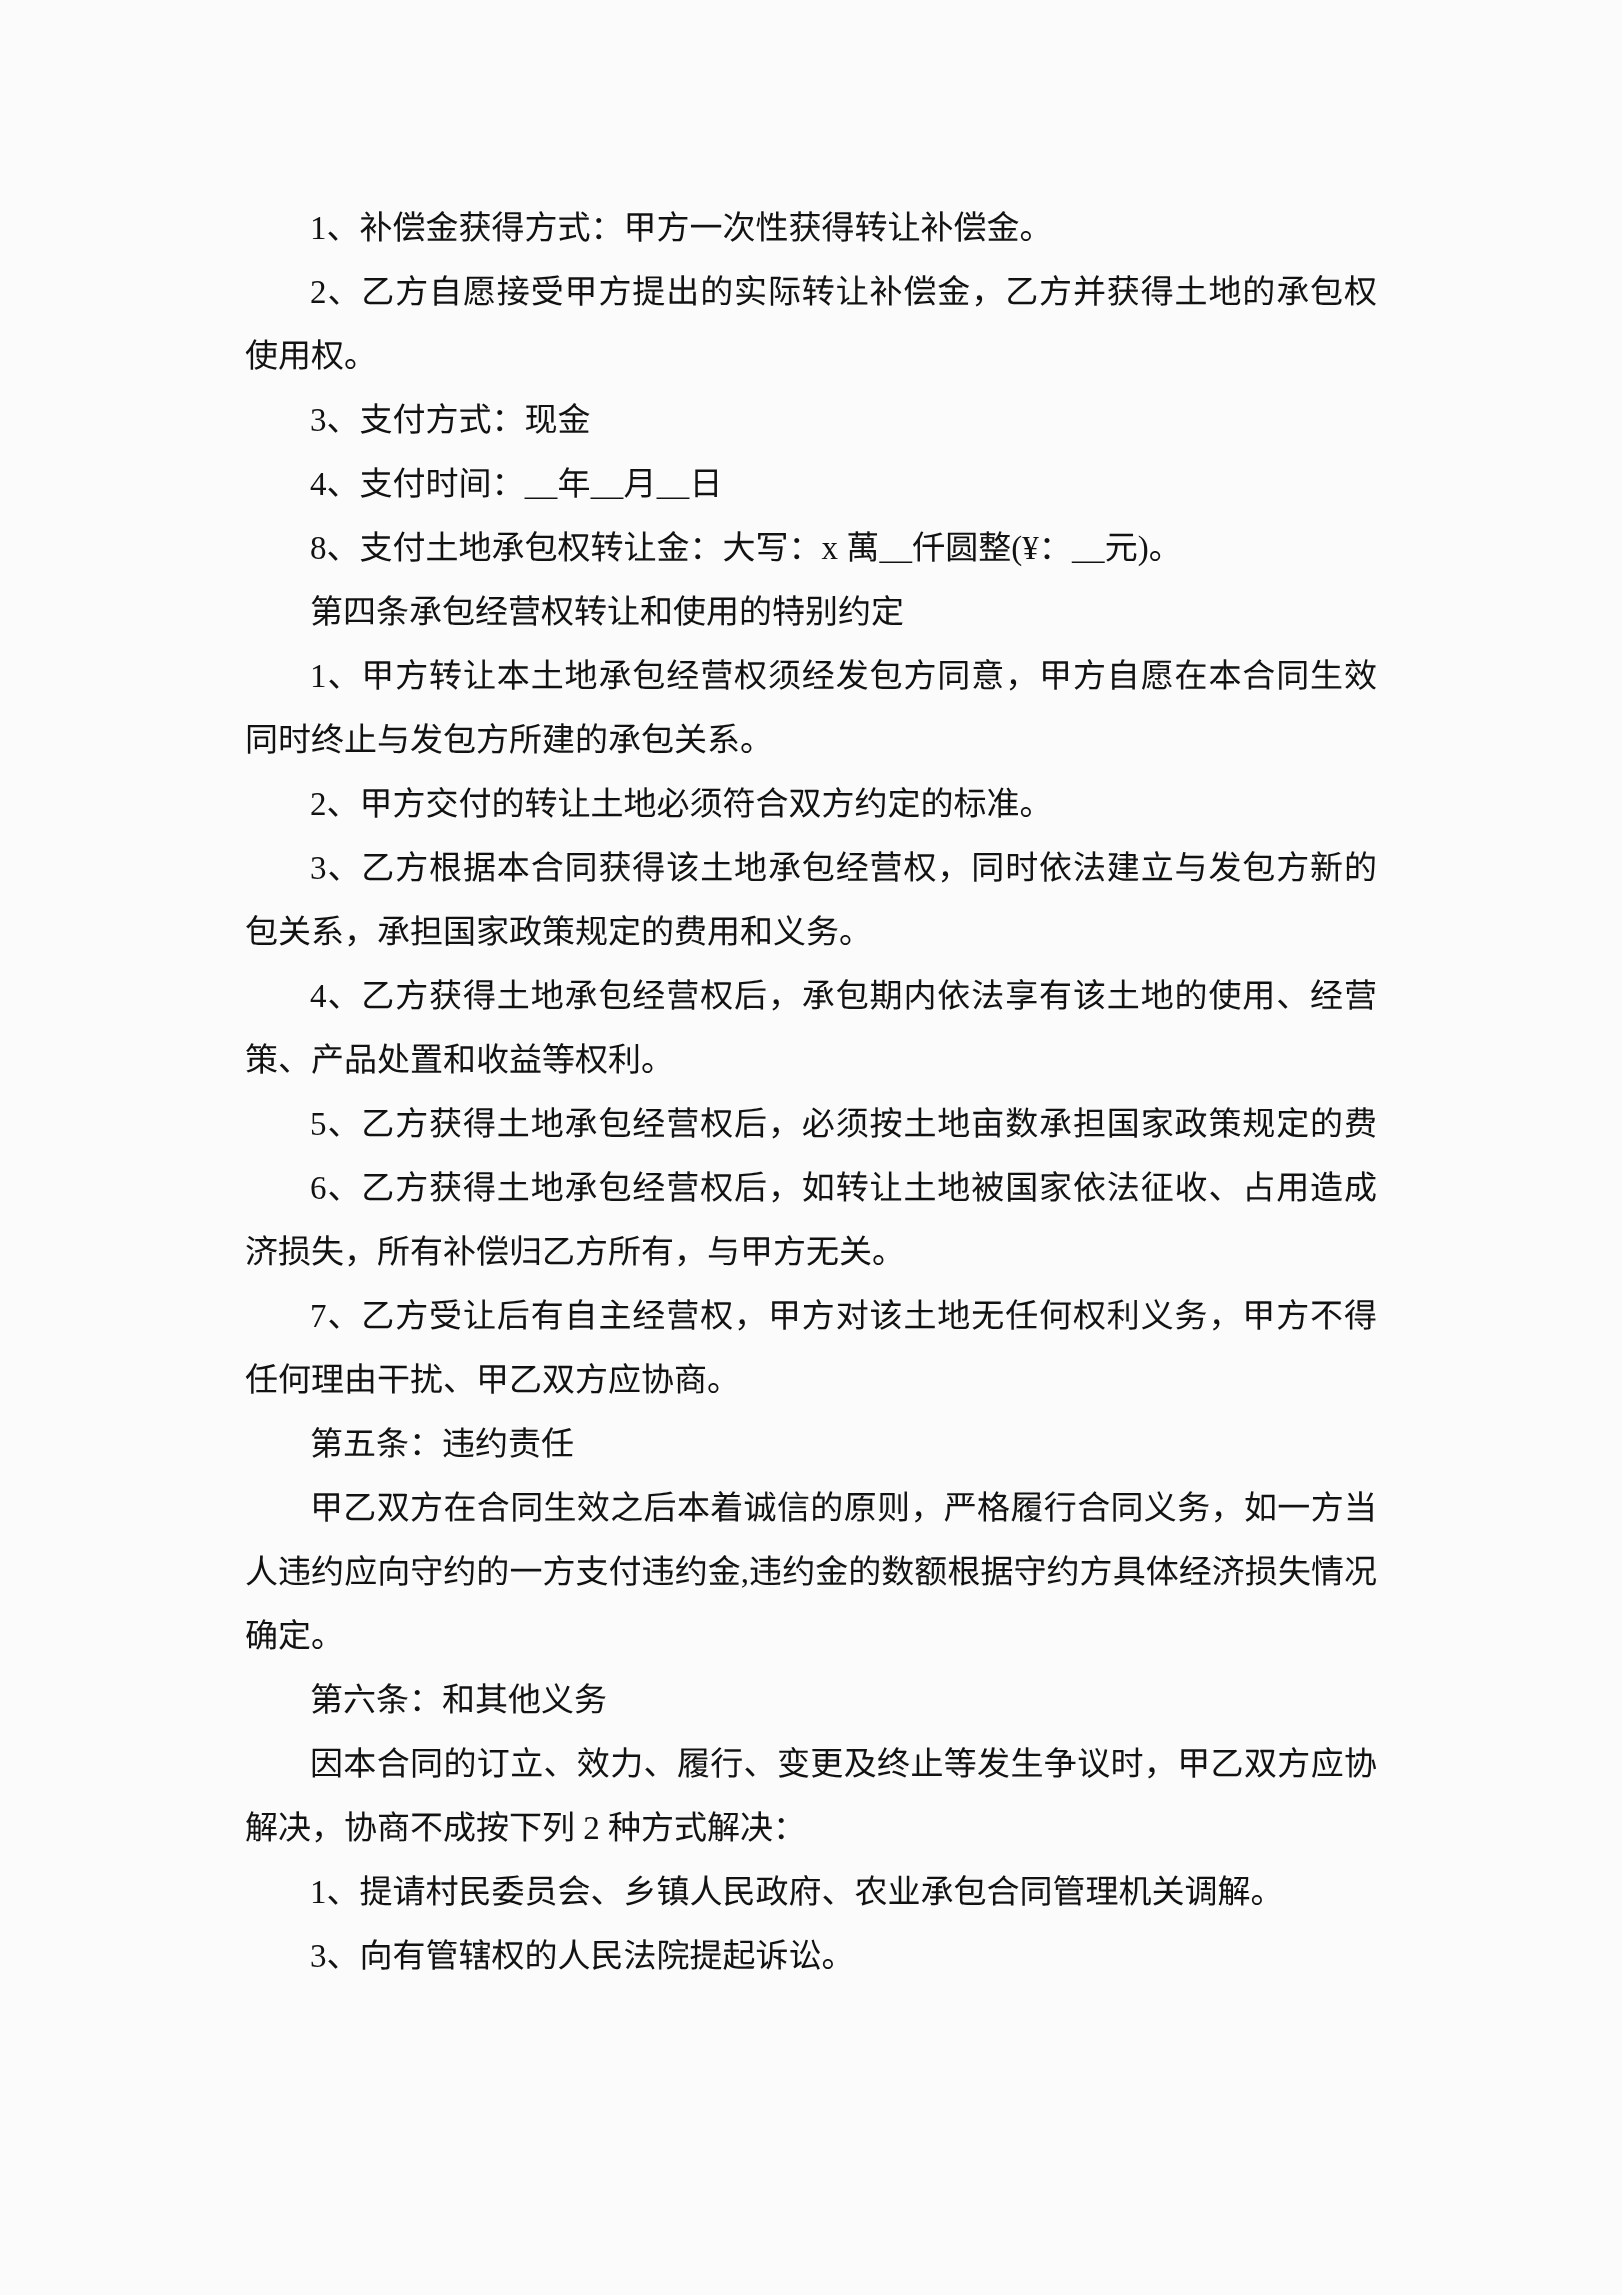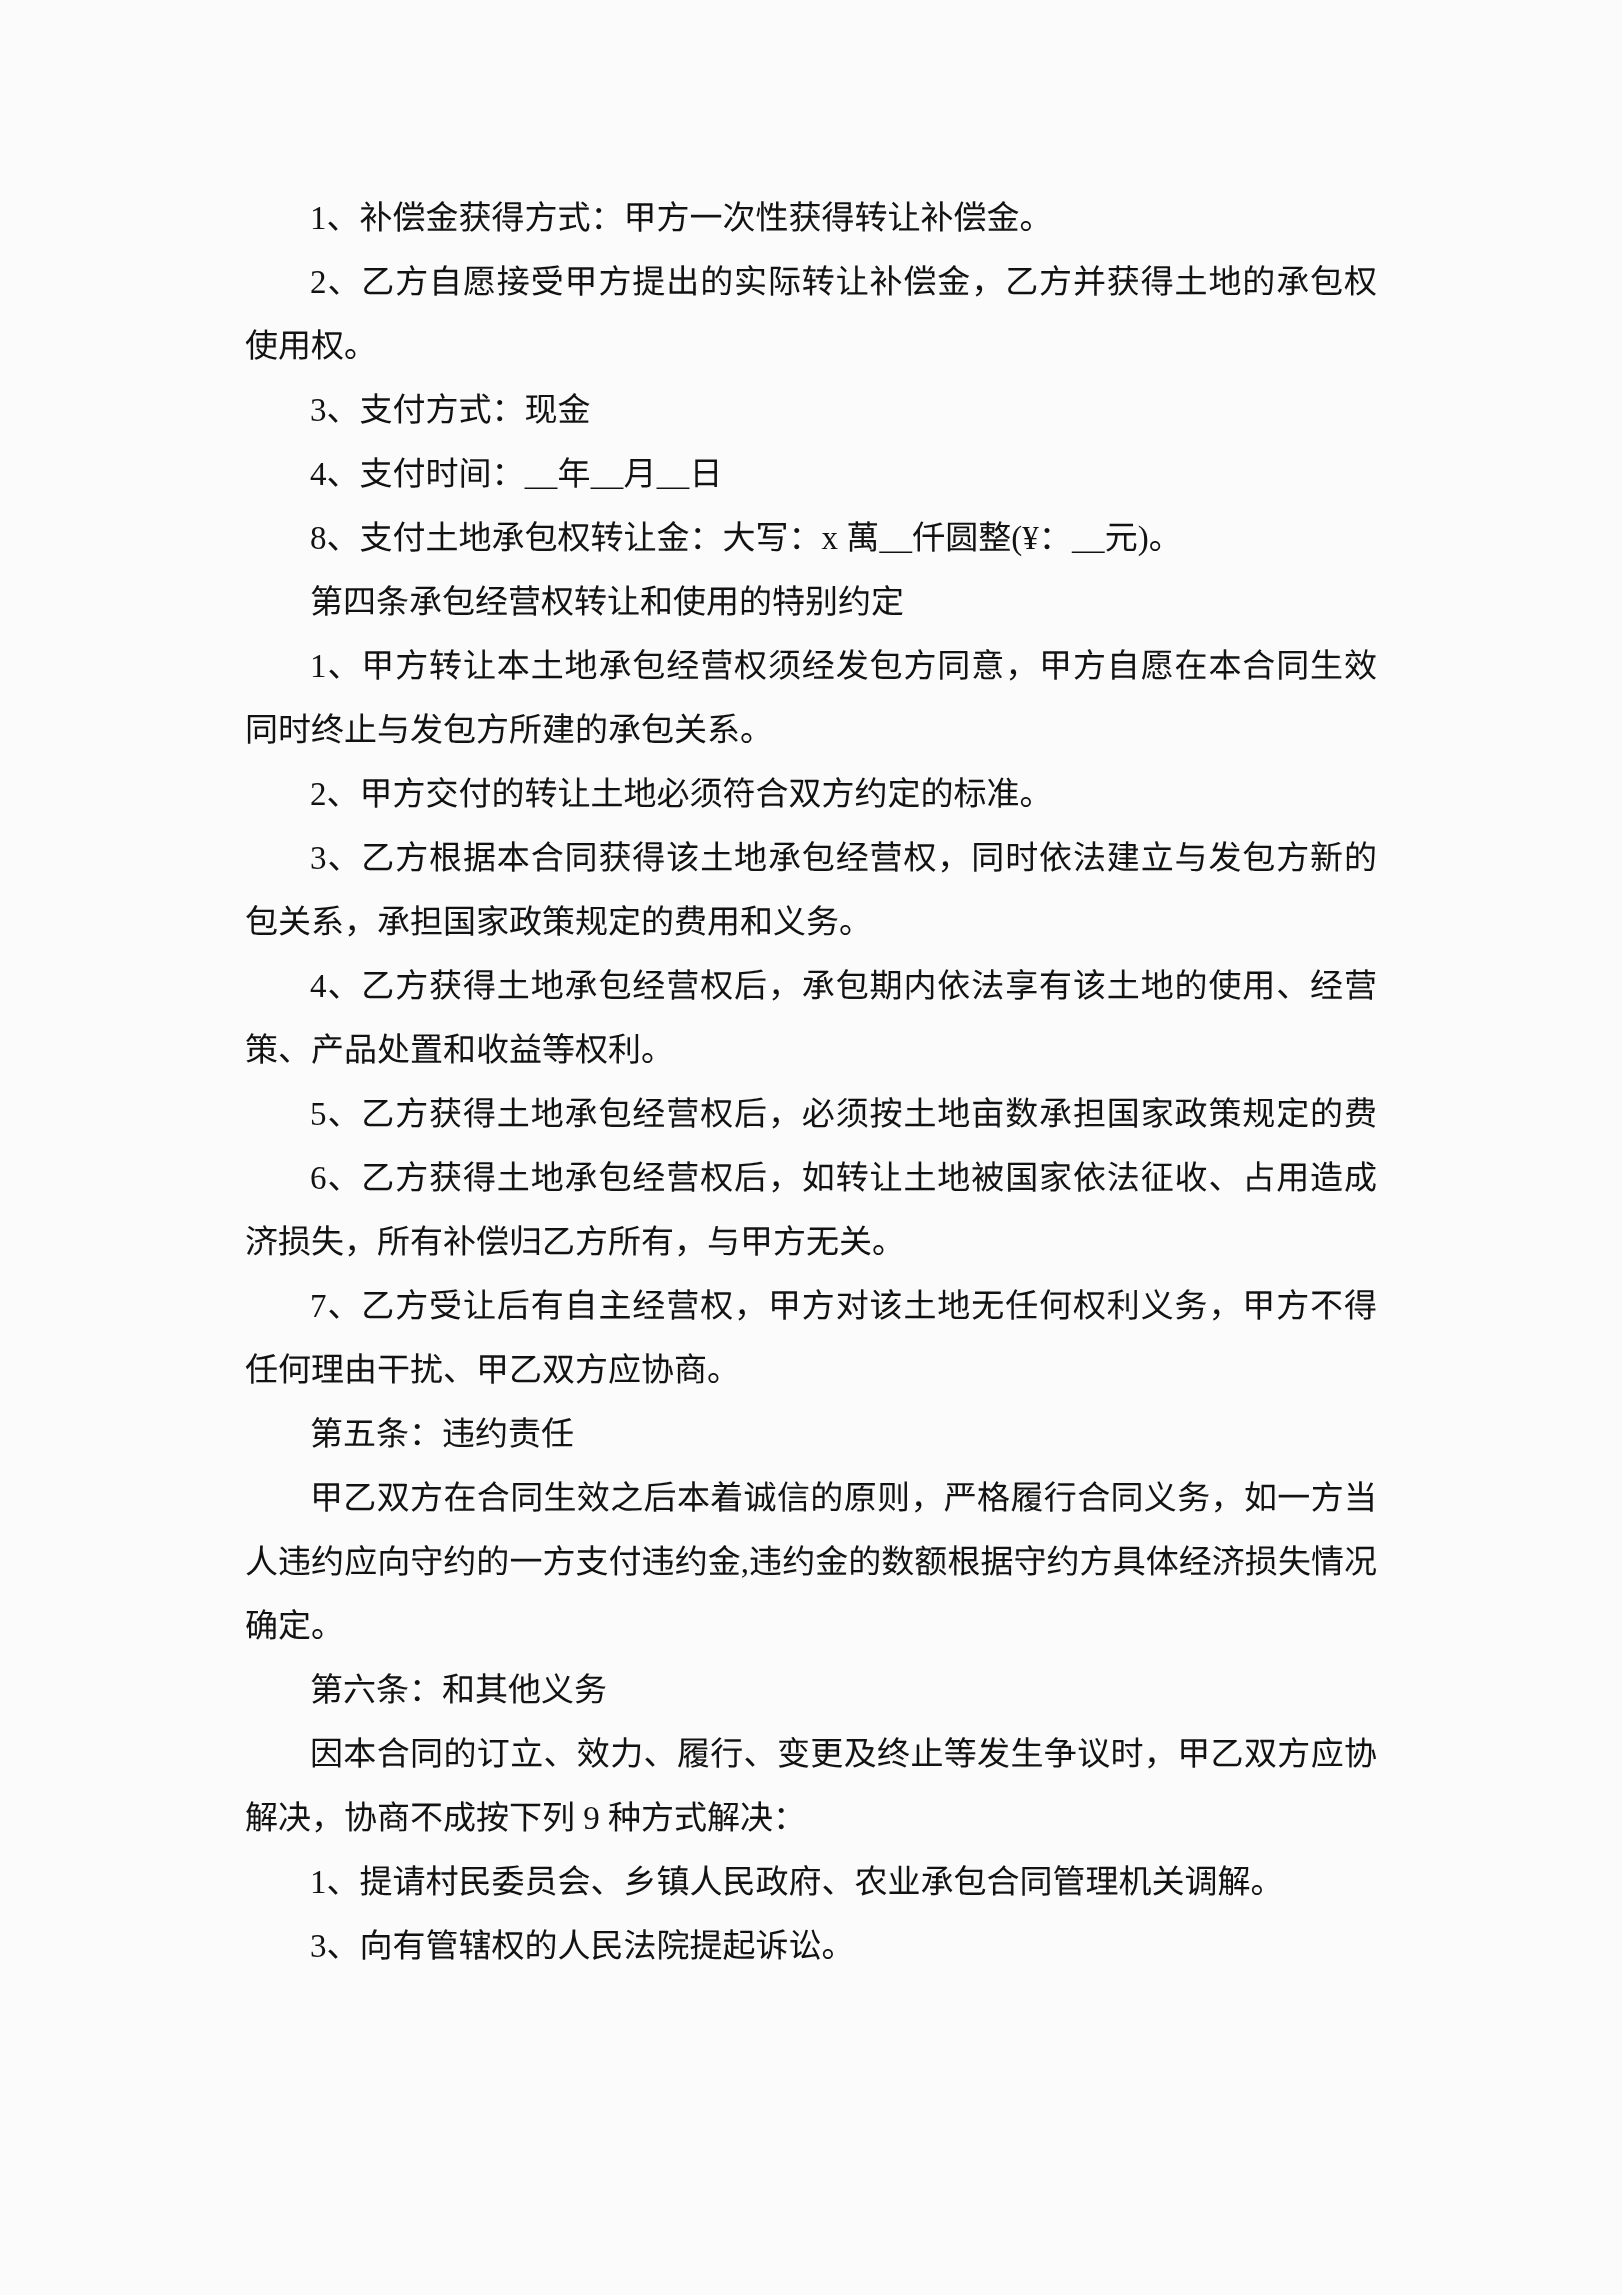--- a/index.html
+++ b/index.html
@@ -12,21 +12,21 @@
     width: 1623px;
     height: 2295px;
     background: #fbfbfb;
     overflow: hidden;
     color: #121212;
     font-family: "Liberation Serif", "DejaVu Serif", serif;
   }
   .text-block {
     position: absolute;
     left: 245px;
-    top: 186px;
+    top: 196px;
     width: 1132px;
     font-size: 33px;
     line-height: 64px;
     letter-spacing: 0;
   }
   .line {
     height: 64px;
     overflow: hidden;
     white-space: pre;      
   }
@@ -62,18 +62,18 @@
     <div class="line indent full">6、乙方获得土地承包经营权后，如转让土地被国家依法征收、占用造成经</div>
     <div class="line">济损失，所有补偿归乙方所有，与甲方无关。</div>
     <div class="line indent full">7、乙方受让后有自主经营权，甲方对该土地无任何权利义务，甲方不得以</div>
     <div class="line">任何理由干扰、甲乙双方应协商。</div>
     <div class="line indent">第五条：违约责任</div>
     <div class="line indent full">甲乙双方在合同生效之后本着诚信的原则，严格履行合同义务，如一方当事</div>
     <div class="line full">人违约应向守约的一方支付违约金,违约金的数额根据守约方具体经济损失情况</div>
     <div class="line">确定。</div>
     <div class="line indent">第六条：和其他义务</div>
     <div class="line indent full">因本合同的订立、效力、履行、变更及终止等发生争议时，甲乙双方应协商</div>
-    <div class="line">解决，协商不成按下列 9 种方式解决：</div>
+    <div class="line">解决，协商不成按下列 2 种方式解决：</div>
     <div class="line indent">1、提请村民委员会、乡镇人民政府、农业承包合同管理机关调解。</div>
     <div class="line indent">3、向有管辖权的人民法院提起诉讼。</div>
   </div>
 </div>
 
 
 </body></html>

